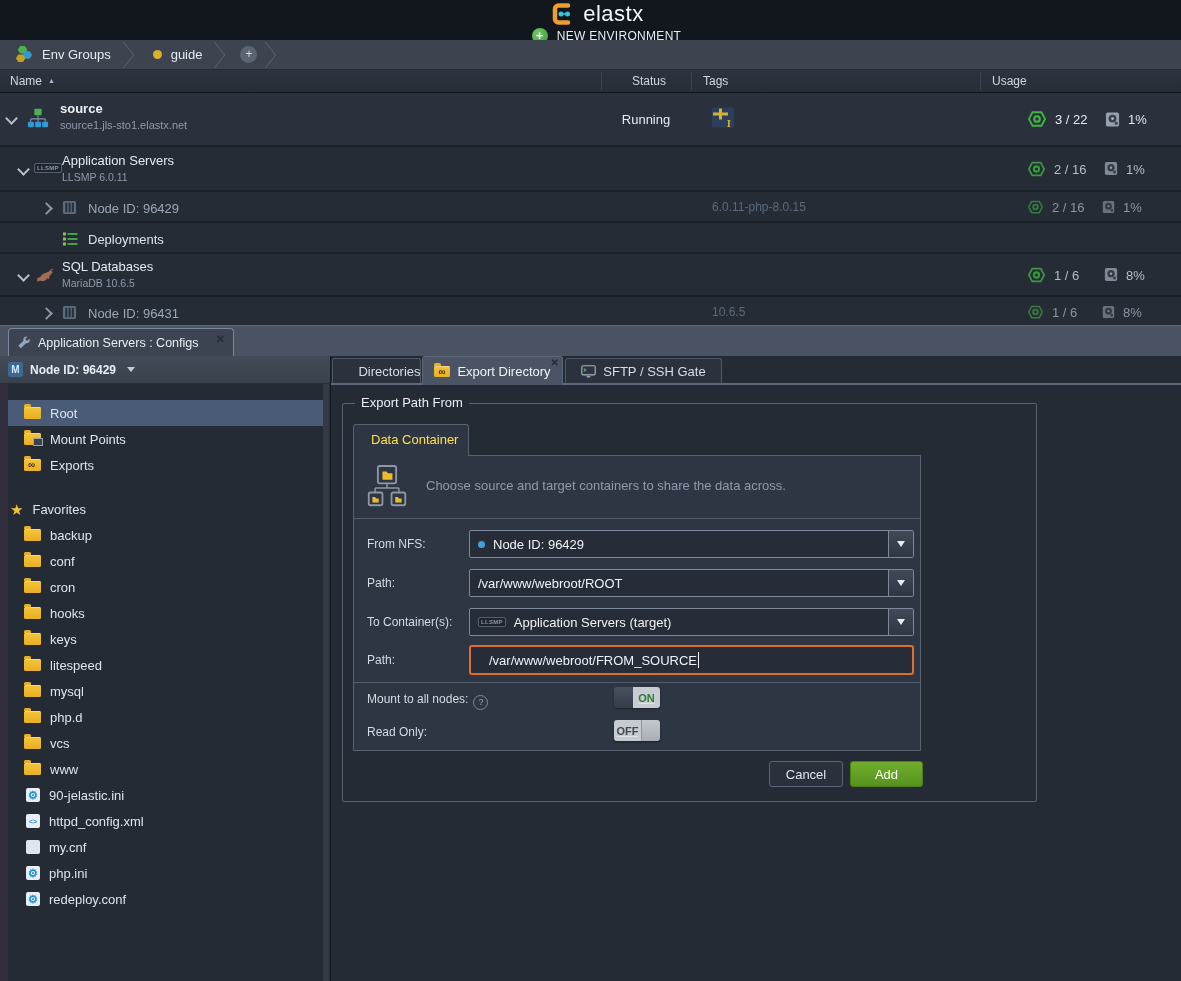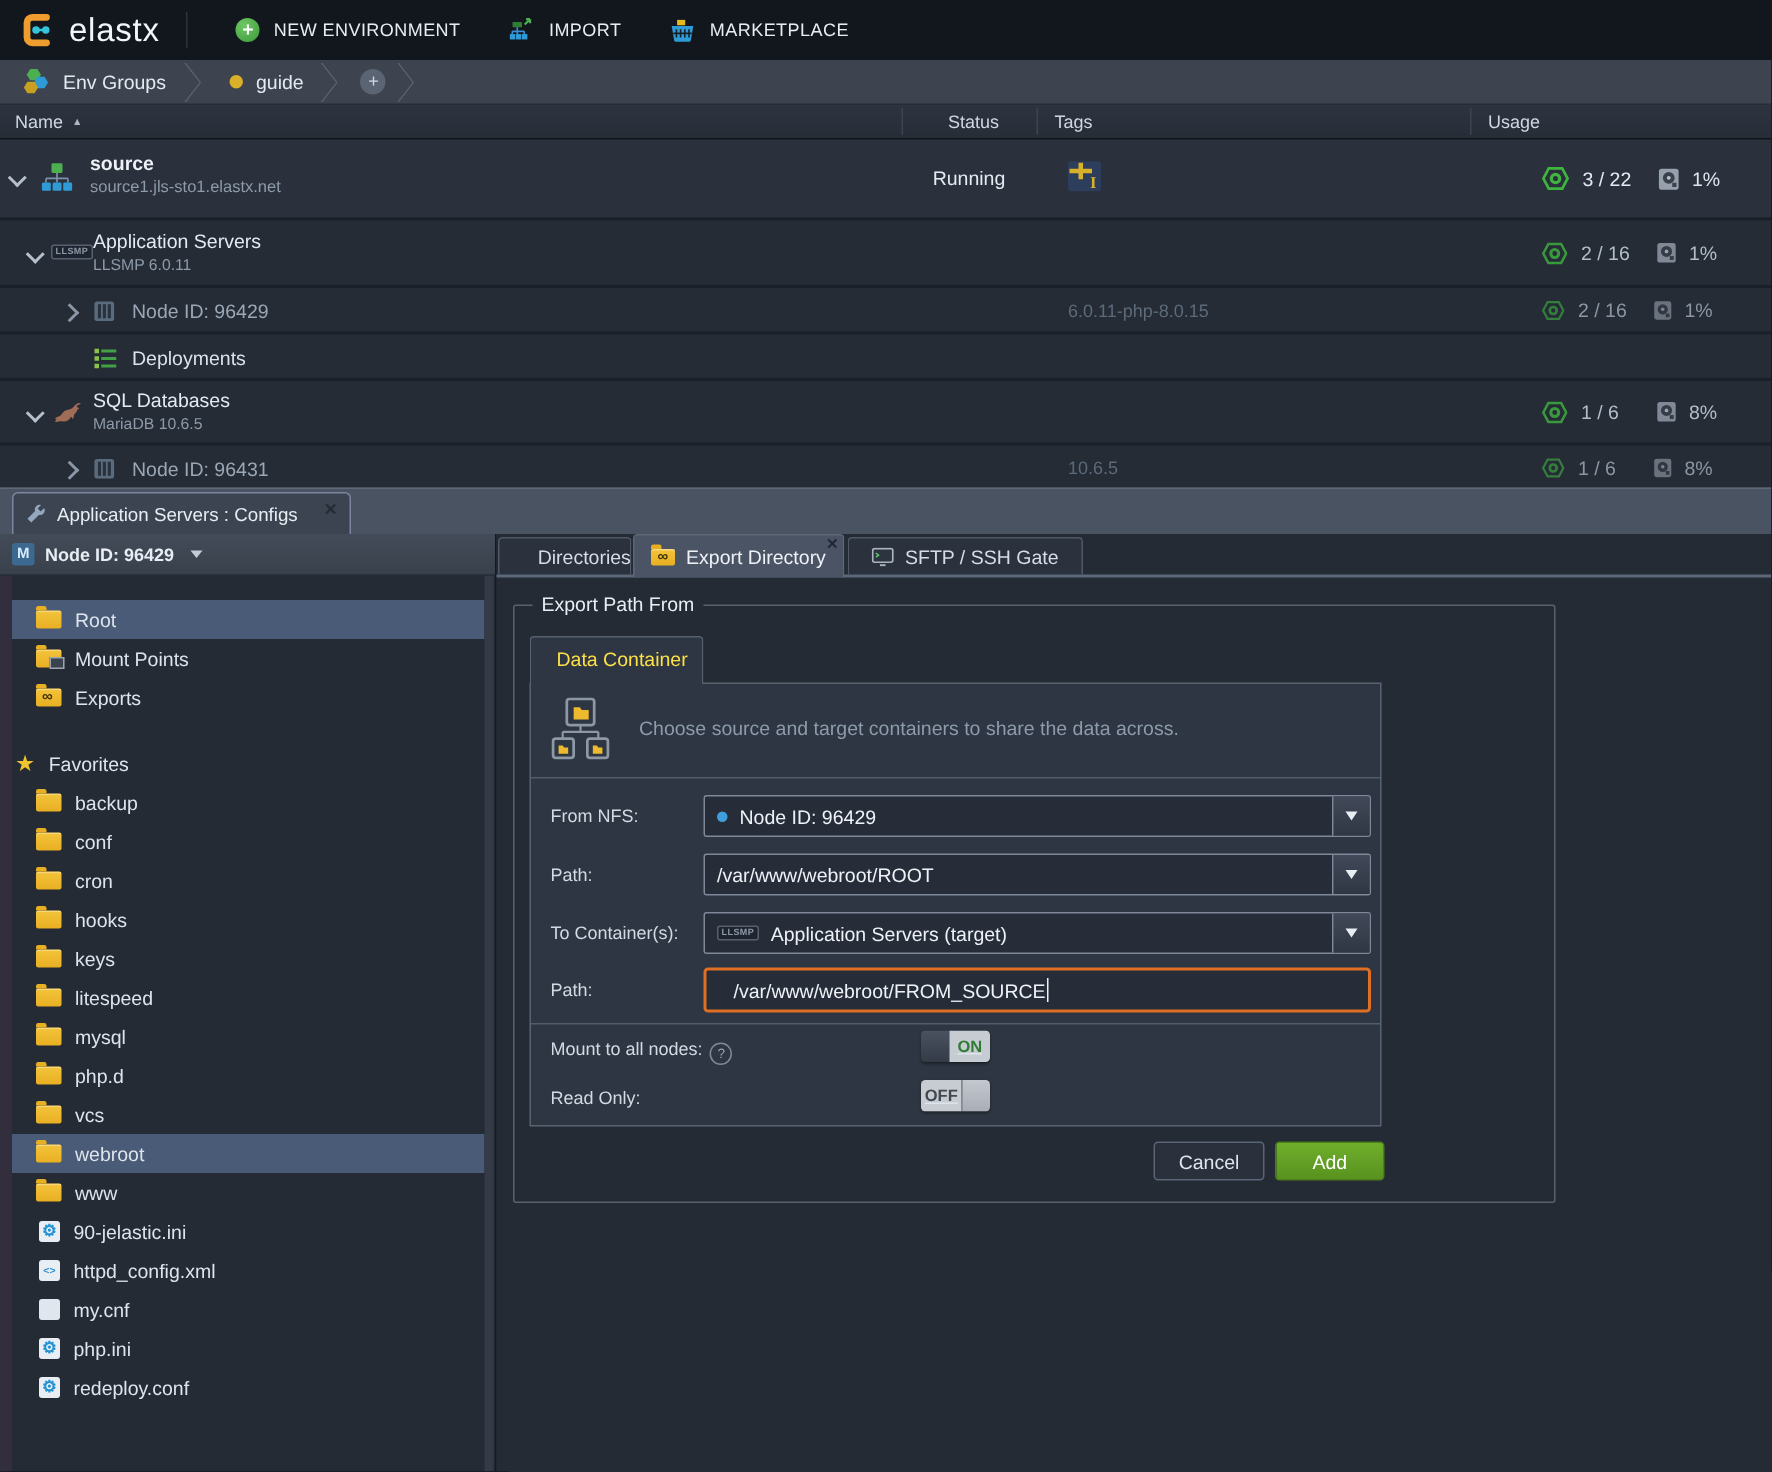--- a/index.html
+++ b/index.html
@@ -1,20 +1,20 @@
 <!DOCTYPE html>
 <html><head>
 <meta charset="utf-8">
 <style>
   html,body{margin:0;padding:0;background:#10151c;}
   #root{position:relative;width:1181px;height:981px;background:#242b35;
         font-family:"Liberation Sans",sans-serif;overflow:hidden;color:#dde4ec;}
   
   .topbar{position:absolute;left:0;top:0;width:1181px;height:40px;background:#12171e;
-          display:flex;align-items:center;}
+          display:flex;align-items:center;flex-direction:column;}
   .brand{display:flex;align-items:center;gap:6px;margin-left:12px;}
   .brand-text{color:#f2f6fa;font-size:22px;letter-spacing:.5px;}
   .tb-sep{width:1px;height:24px;background:#2c333d;margin-left:18px;}
   .tb-btn{display:flex;align-items:center;gap:9px;color:#e8edf3;font-size:12px;
           margin-left:32px;cursor:pointer;letter-spacing:.3px;}
   .ico-plus-circle{width:16px;height:16px;border-radius:50%;background:radial-gradient(circle at 35% 30%,#6cc763,#3e9a3a);
           color:#fff;font-size:13px;line-height:15px;text-align:center;font-weight:bold;}
   
   .breadcrumb{position:absolute;left:0;top:40px;width:1181px;height:30px;background:#3d444f;
           border-bottom:1px solid #272d37;display:flex;align-items:center;box-sizing:border-box;}
@@ -442,24 +442,20 @@
             <span>mysql</span>
           </div>
         <div class="t-row">
             <span class="icon folder"></span>
             <span>php.d</span>
           </div>
         <div class="t-row">
             <span class="icon folder"></span>
             <span>vcs</span>
           </div>
-        <div class="t-row selected">
-            <span class="icon folder"></span>
-            <span>webroot</span>
-          </div>
         <div class="t-row">
             <span class="icon folder"></span>
             <span>www</span>
           </div>
         <div class="t-row file">
             <span class="icon ficon gear">⚙</span>
             <span>90-jelastic.ini</span>
           </div>
         <div class="t-row file">
             <span class="icon ficon xml">&lt;&gt;</span>

